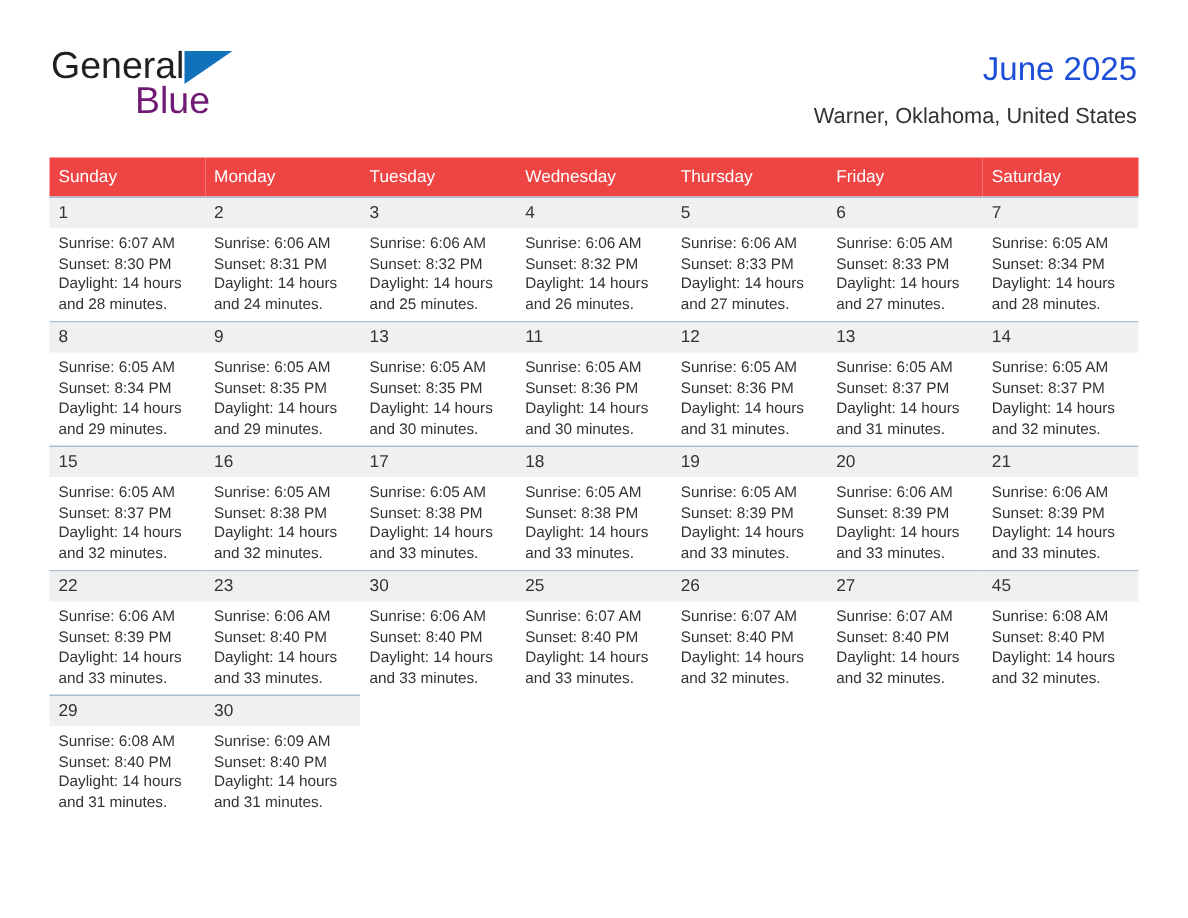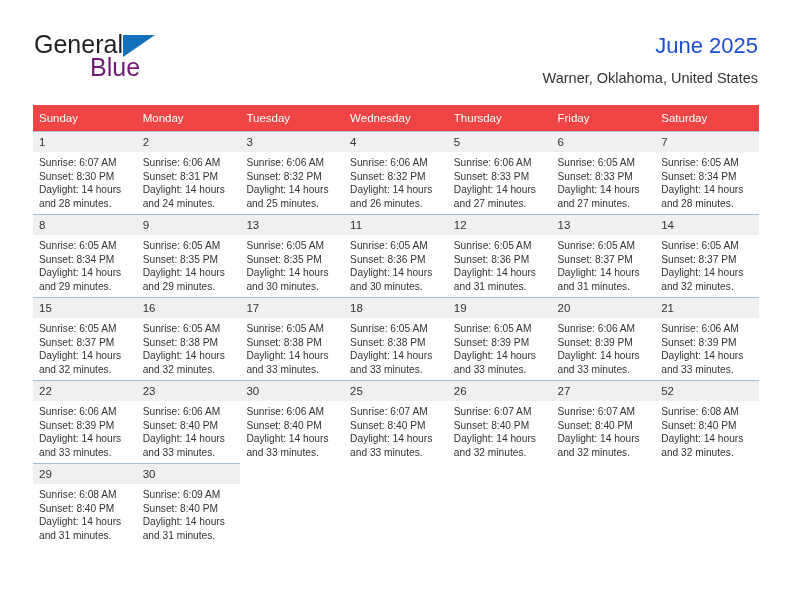--- a/index.html
+++ b/index.html
@@ -476,21 +476,21 @@
           <div class="info">
             <div>Sunrise: 6:07 AM</div>
             <div>Sunset: 8:40 PM</div>
             <div>Daylight: 14 hours</div>
             <div>and 32 minutes.</div>
           </div>
         </div>
           </td>
         <td>
             <div class="daycell">
-          <div class="daynum">52</div>
+          <div class="daynum">45</div>
           <div class="info">
             <div>Sunrise: 6:08 AM</div>
             <div>Sunset: 8:40 PM</div>
             <div>Daylight: 14 hours</div>
             <div>and 32 minutes.</div>
           </div>
         </div>
           </td>
       </tr>
 

